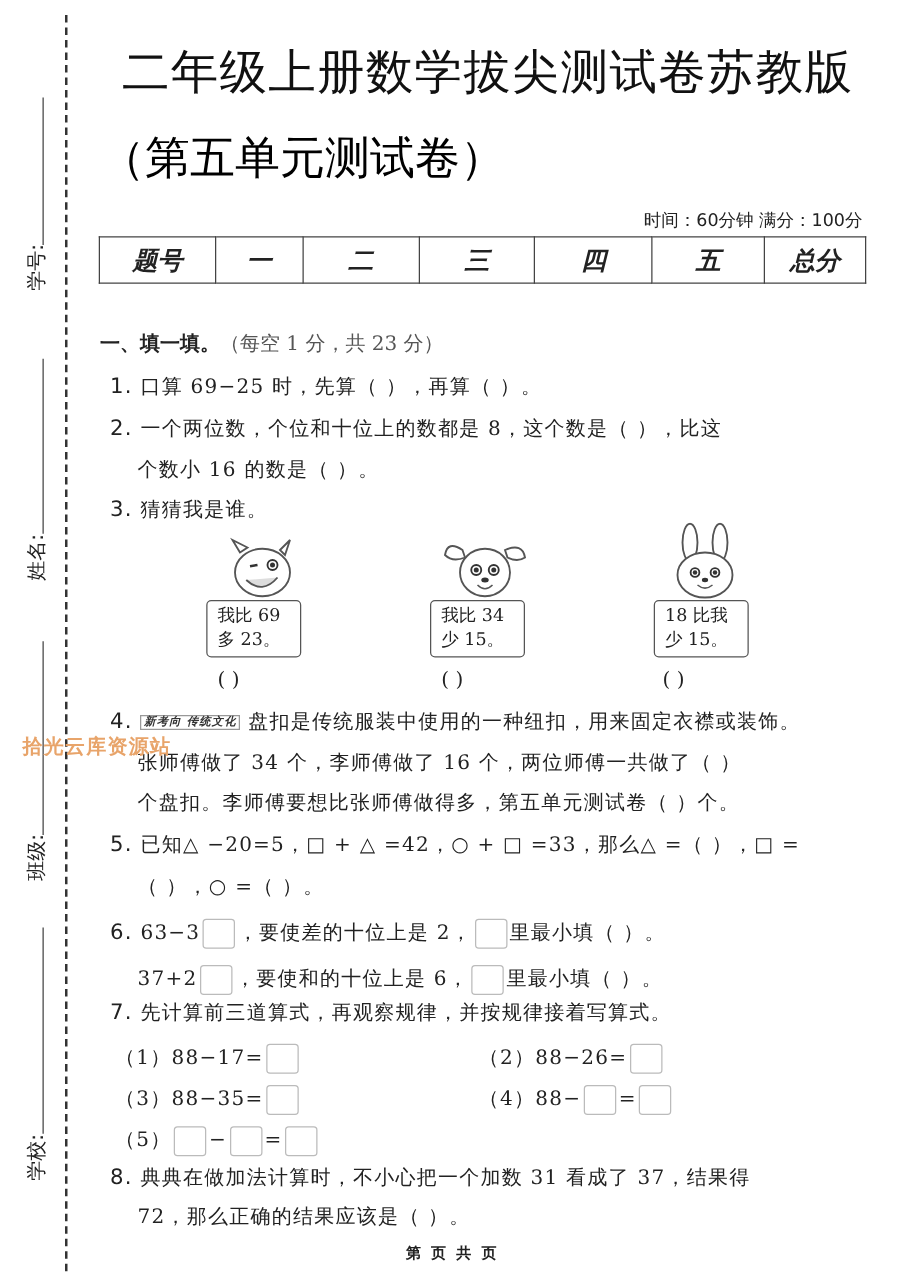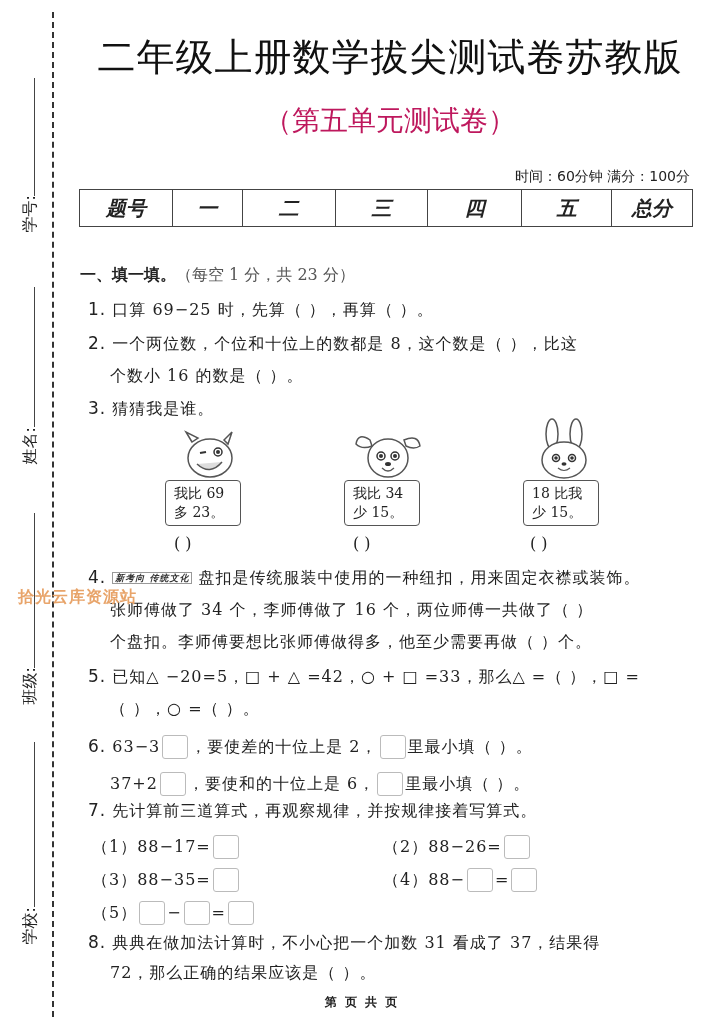--- a/index.html
+++ b/index.html
@@ -4,21 +4,21 @@
 <style>
   * { box-sizing: border-box; margin: 0; padding: 0; }
   html, body { width: 724px; height: 1024px; background: #fff; overflow: hidden; }
   body { position: relative; font-family: "DejaVu Serif", "Liberation Serif", serif; color: #222; }
 
   .margin-dash { position: absolute; left: 52px; top: 12px; width: 0; height: 1005px; border-left: 2px dashed #333; }
   .margin-line { position: absolute; left: 34px; width: 0; border-left: 1.5px solid #444; }
   .margin-label { position: absolute; left: 16px; width: 28px; font-family: "DejaVu Sans", sans-serif; font-size: 16px; color: #222; transform: rotate(-90deg); transform-origin: center center; white-space: nowrap; text-align: center; }
 
   .title { position: absolute; left: 80px; top: 32px; width: 620px; text-align: center; font-family: "DejaVu Sans", sans-serif; font-size: 38px; letter-spacing: 1px; color: #111; }
-  .subtitle { position: absolute; left: 80px; top: 102px; width: 620px; text-align: center; font-family: "DejaVu Sans", sans-serif; font-size: 28px; color: #be185d; }
+  .subtitle { position: absolute; left: 80px; top: 102px; width: 620px; text-align: left; font-family: "DejaVu Sans", sans-serif; font-size: 36px; color: #000000; }
   .meta { position: absolute; right: 34px; top: 168px; font-family: "DejaVu Sans", sans-serif; font-size: 14px; color: #222; }
 
   table.score { position: absolute; left: 79px; top: 189px; width: 614px; border-collapse: collapse; font-family: "DejaVu Sans", sans-serif; font-style: italic; }
   table.score td { border: 1.5px solid #444; height: 34px; text-align: center; font-size: 20px; font-weight: bold; color: #222; }
   table.score tr:first-child td { height: 37px; }
 
   .section-head { position: absolute; left: 80px; top: 265px; font-size: 16px; }
   .section-head .bold { font-weight: bold; font-family: "DejaVu Sans", sans-serif; }
   .section-head .note { color: #555; }
 
@@ -135,21 +135,21 @@
   <div>少 15。</div>
 </div>
 <div class="paren" style="left:530px;">(          )</div>
 
 <div class="line" style="left:88px;top:567px;">
   <span class="qn">4.</span>
   <span class="tag">新考向 传统文化</span>
   <span>盘扣是传统服装中使用的一种纽扣，用来固定衣襟或装饰。</span>
 </div>
 <div class="line" style="left:110px;top:600px;">张师傅做了 34 个，李师傅做了 16 个，两位师傅一共做了（        ）</div>
-<div class="line" style="left:110px;top:632px;">个盘扣。李师傅要想比张师傅做得多，他至少需要再做（        ）个。</div>
+<div class="line" style="left:110px;top:632px;">个盘扣。李师傅要想比张师傅做得多，第五单元测试卷（        ）个。</div>
 <div class="watermark">拾光云库资源站</div>
 
 <div class="line" style="left:88px;top:666px;">
   <span class="qn">5.</span>
   <span>已知△ −20=5，□ + △ =42，○ + □ =33，那么△ =（          ），□ =</span>
 </div>
 <div class="line" style="left:110px;top:699px;">（          ），○ =（          ）。</div>
 
 <div class="line" style="left:88px;top:735px;">
   <span class="qn">6.</span>

